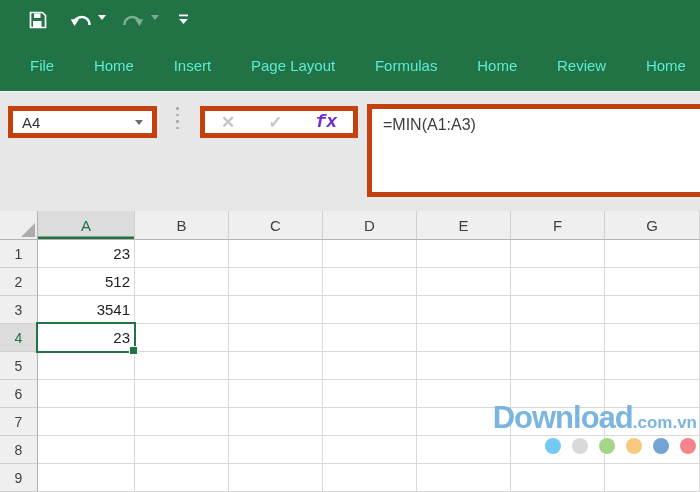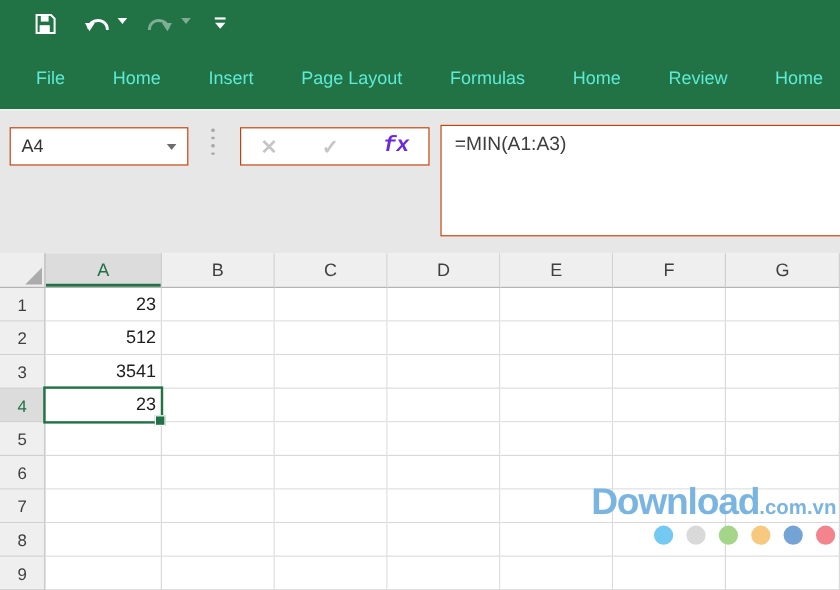--- a/index.html
+++ b/index.html
@@ -17,21 +17,21 @@
   .qat-redo{left:122px;top:12px;opacity:.42;}
   .qat-redo-dd{left:151px;top:15px;opacity:.42;}
   .qat-custom{left:178px;top:13px;}
   .dd-arrow{width:0;height:0;border-left:4px solid transparent;border-right:4px solid transparent;border-top:5px solid #fff;}
   
   .ribbon-tabs{height:51px;background:#217346;display:flex;align-items:center;
     justify-content:space-between;padding:0 14px 0 30px;}
   .tab{color:#5eead4;font-size:15px;white-space:nowrap;cursor:default;}
   
   .formula-row{position:relative;height:120px;background:#e7e7e7;border-top:1px solid #f2f2f2;box-sizing:border-box;}
-  .wbox{position:absolute;background:#fff;border:1px solid #c2410c;box-sizing:border-box;}
+  .wbox{position:absolute;background:#fff;border:5px solid #c2410c;box-sizing:border-box;}
   .name-box{left:8px;top:14px;width:149px;height:32px;display:flex;align-items:center;
     justify-content:space-between;padding:0 9px;}
   .name-box .val{font-size:15px;color:#333;}
   .name-box .nb-arrow{width:0;height:0;border-left:4px solid transparent;border-right:4px solid transparent;border-top:5px solid #6d6d6d;}
   .sep-dots{position:absolute;left:176px;top:15px;display:flex;flex-direction:column;gap:4px;}
   .sep-dots i{width:2.5px;height:2.5px;border-radius:50%;background:#a8a8a8;}
   .fx-box{left:200px;top:14px;width:158px;height:32px;display:flex;align-items:center;
     justify-content:space-between;padding:0 16px;}
   .btn-cancel,.btn-enter{color:#c6c6c6;font-size:17px;font-weight:bold;line-height:1;}
   .btn-fx{font-family:Liberation Mono, monospace;font-style:italic;font-weight:600;font-size:18px;color:#6d28d9;line-height:1;}

